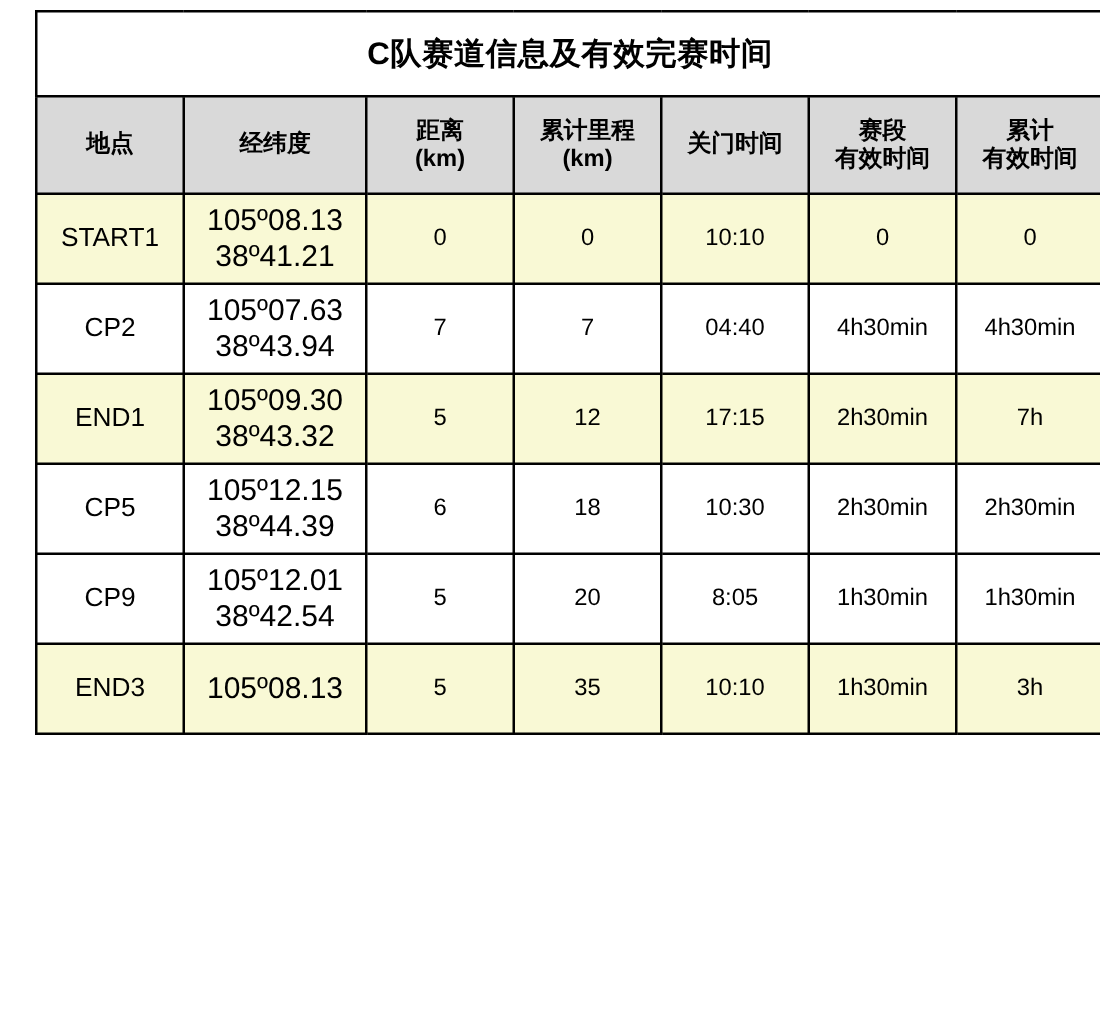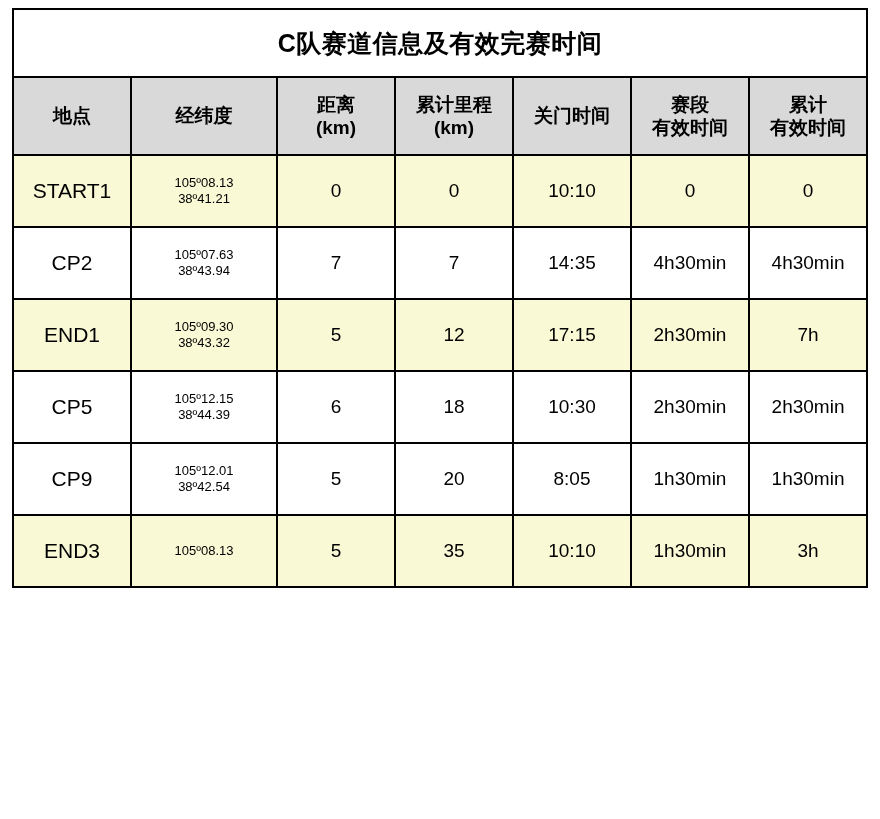--- a/index.html
+++ b/index.html
@@ -11,21 +11,21 @@
     width: 880px;
     height: 819px;
     font-family: "Liberation Sans", sans-serif;
     color: #000000;
   }
   .page {
     width: 880px;
     height: 819px;
     position: relative;
     box-sizing: border-box;
-    padding: 8px 12px 8px 12px;
+    padding: 8px 12px 8px 28px;
   }
   table.race-table {
     border-collapse: collapse;
     width: 856px;
     table-layout: fixed;
   }
   table.race-table td, table.race-table th {
     border: 2px solid #000000;
     text-align: center;
     vertical-align: middle;
@@ -54,21 +54,21 @@
     background: #f9f9d5;
   }
   tr.row-plain td {
     background: #ffffff;
   }
   .loc-cell {
     font-size: 21px;
     margin-top: 18px;
   }
   .coord-cell {
-    font-size: 13px;
+    font-size: 24px;
     line-height: 1.22;
   }
   .coord-line {
     display: block;
   }
   .hdr-line {
     display: block;
   }
   
   col.c0 { width: 118px; }
@@ -142,21 +142,21 @@
         <td>0</td>
       </tr>
       <tr class="row-plain">
         <td class="loc-cell">CP2</td>
         <td class="coord-cell">
           <span class="coord-line">105º07.63</span>
           <span class="coord-line">38º43.94</span>
         </td>
         <td>7</td>
         <td>7</td>
-        <td>14:35</td>
+        <td>04:40</td>
         <td>4h30min</td>
         <td>4h30min</td>
       </tr>
       <tr class="row-alt">
         <td class="loc-cell">END1</td>
         <td class="coord-cell">
           <span class="coord-line">105º09.30</span>
           <span class="coord-line">38º43.32</span>
         </td>
         <td>5</td>

